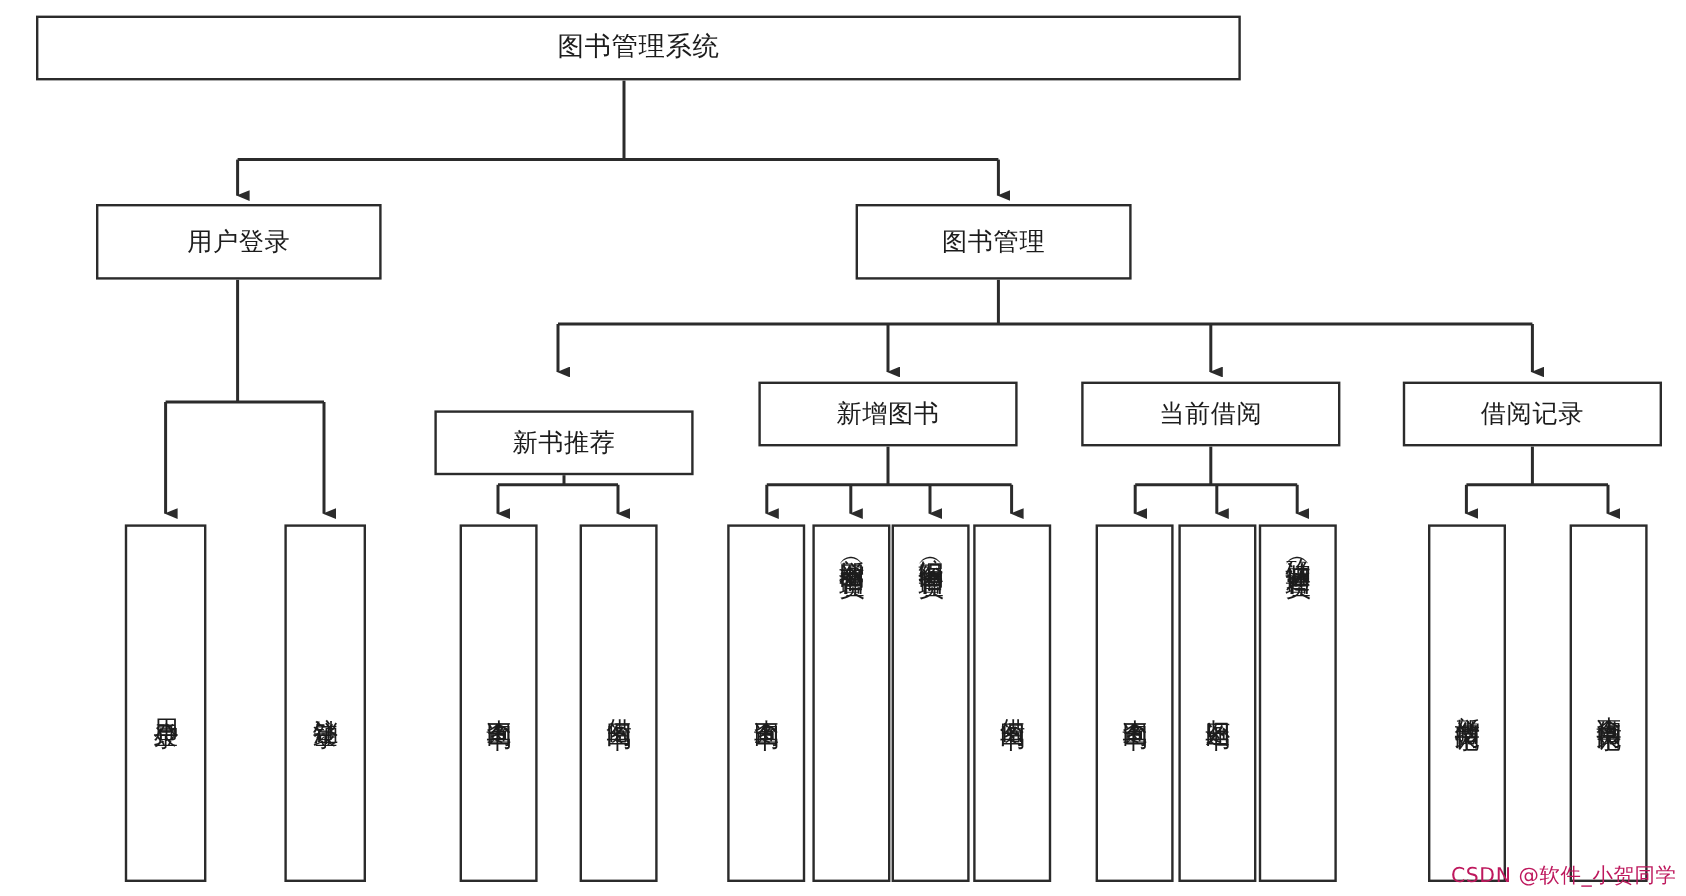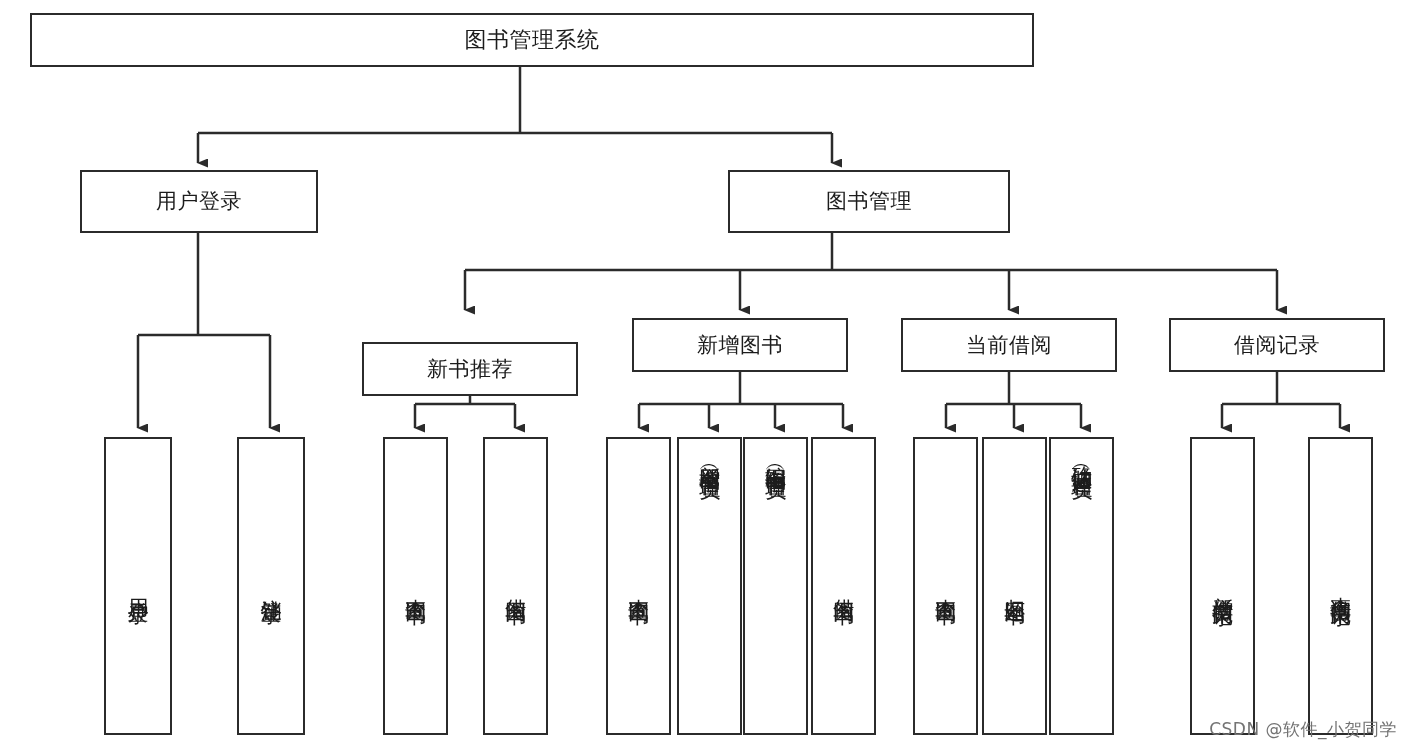--- a/index.html
+++ b/index.html
@@ -65,21 +65,21 @@
   }
   .node.vert.centered {
     align-items: center;
     padding-top: 0;
   }
   #watermark {
     position: absolute;
     right: 8px;
     bottom: 6px;
     font-size: 17px;
-    color: #737373;
+    color: #be185d;
     letter-spacing: 0.5px;
     white-space: nowrap;
     user-select: none;
   }
 </style>
 </head>
 <body>
 
 <div id="diagram-root">
 
@@ -133,21 +133,21 @@
     </g>
   </svg>
 
   <div class="node horiz root" style="left:18px; top:13px; width:1004px; height:54px;margin-left:12px;">
     <span class="node-label">图书管理系统</span>
   </div>
 
   <div class="node horiz" style="left:80px; top:170px; width:238px; height:63px;">
     <span class="node-label">用户登录</span>
   </div>
-  <div class="node horiz" style="left:713px; top:170px; width:282px; height:63px;margin-left:15px;">
+  <div class="node horiz" style="left:713px; top:170px; width:230px; height:63px;">
     <span class="node-label">图书管理</span>
   </div>
 
   <div class="node horiz" style="left:362px; top:318px; width:216px; height:54px;margin-top:24px;">
     <span class="node-label">新书推荐</span>
   </div>
   <div class="node horiz" style="left:632px; top:318px; width:216px; height:54px;">
     <span class="node-label">新增图书</span>
   </div>
   <div class="node horiz" style="left:1169px; top:318px; width:216px; height:54px;">

